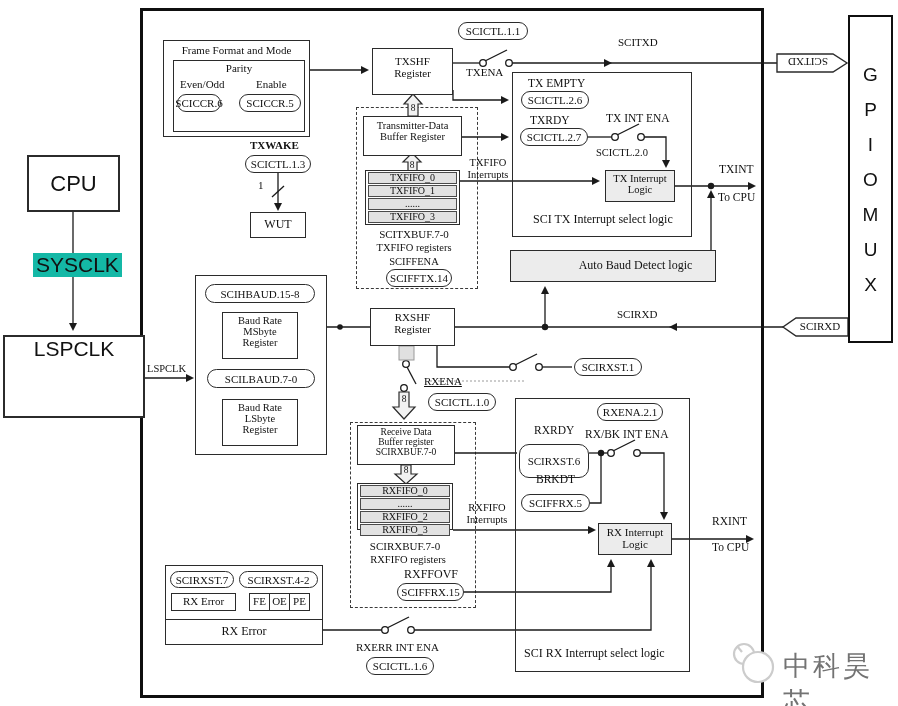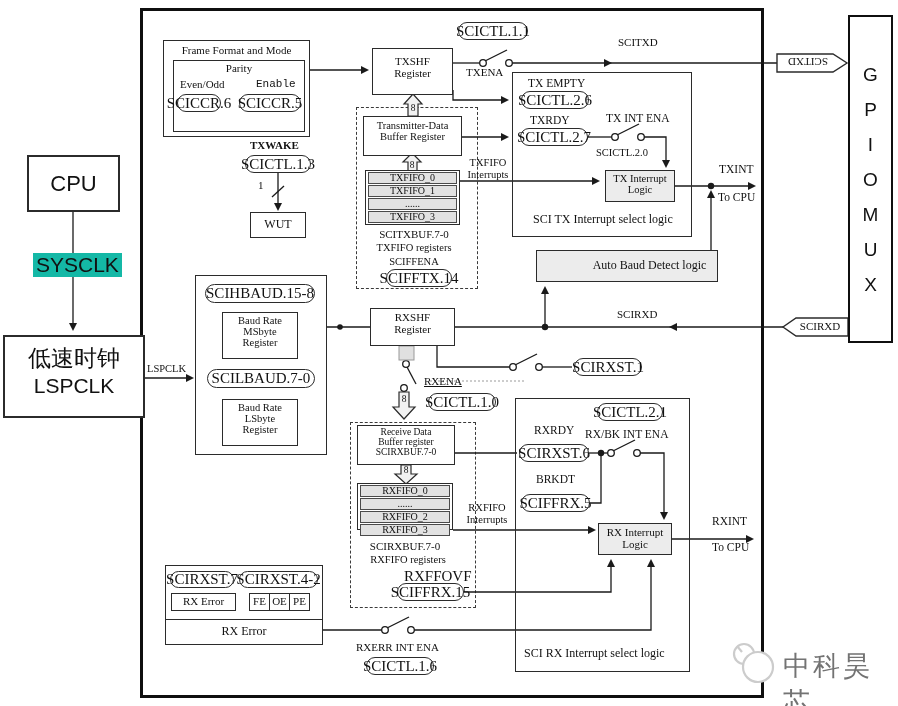--- a/index.html
+++ b/index.html
@@ -2,21 +2,21 @@
 <html><head>
 <meta charset="utf-8">
 <style>
   html,body{margin:0;padding:0;}
   body{width:898px;height:706px;background:#ffffff;position:relative;overflow:hidden;
        font-family:"Liberation Serif", serif;color:#111;}
   .box{position:absolute;border:1.5px solid #2b2b2b;background:#fff;box-sizing:border-box;
        text-align:center;z-index:2;}
   .gray{background:#ececec;}
   .pill{position:absolute;border:1.6px solid #2b2b2b;border-radius:10px;background:#fff;
-        font-size:15px;display:flex;align-items:center;justify-content:center;
+        font-size:11px;display:flex;align-items:center;justify-content:center;
         box-sizing:border-box;white-space:nowrap;z-index:3;}
   .lbl{position:absolute;font-size:11px;white-space:nowrap;z-index:3;line-height:1.15;}
   .lbl.c{text-align:center;}
   .dashedbox{position:absolute;border:1.6px dashed #3a3a3a;box-sizing:border-box;z-index:1;}
   .sans{font-family:"Liberation Sans", sans-serif;}
   svg.wires{position:absolute;left:0;top:0;z-index:2;}
   .frame{position:absolute;left:140px;top:8px;width:624px;height:690px;
          border:3px solid #0f0f0f;box-sizing:border-box;z-index:0;}
   .fifostack{position:absolute;border:1.5px solid #2b2b2b;background:#fff;box-sizing:border-box;
              z-index:2;padding:1px 2px;}
@@ -159,33 +159,32 @@
   <g>
     <circle cx="744" cy="654" r="10" fill="#ffffff" stroke="#cccccc" stroke-width="2.2"></circle>
     <circle cx="758" cy="667" r="15" fill="#ffffff" stroke="#cccccc" stroke-width="2.2"></circle>
     <path d="M737,646 l5,6" stroke="#cccccc" stroke-width="2.2" fill="none"></path>
   </g>
 </svg>
 
 <div class="box sans" style="left:27px;top:155px;width:93px;height:57px;font-size:22px;line-height:53px;border-width:2px;"><span>CPU</span></div>
 <div class="lbl sans" style="left:33px;top:253px;font-size:21px;background:#14b8a6;padding:0 3px;">SYSCLK</div>
 <div class="box" style="left:3px;top:335px;width:142px;height:83px;border-width:2px;">
-  <div style="font-size:23px;margin-top:6px;">低速时钟</div>
   <div class="sans" style="font-size:21px;">LSPCLK</div>
 </div>
 <div class="lbl" style="left:147px;top:363px;font-size:10.5px;">LSPCLK</div>
 
 <div class="box" style="left:163px;top:40px;width:147px;height:97px;">
   <div style="font-size:11px;margin-top:3px;">Frame Format and Mode</div>
 </div>
 <div class="box" style="left:173px;top:60px;width:132px;height:72px;">
   <div style="font-size:11px;margin-top:1px;">Parity</div>
 </div>
 <div class="lbl" style="left:180px;top:78px;">Even/Odd</div>
-<div class="lbl" style="left:256px;top:78px;font-family:Liberation Mono, monospace;">Enable</div>
+<div class="lbl" style="left:256px;top:78px;">Enable</div>
 <div class="pill" style="left:177px;top:94px;width:44px;height:18px;">SCICCR.6</div>
 <div class="pill" style="left:239px;top:94px;width:62px;height:18px;">SCICCR.5</div>
 
 <div class="lbl" style="left:250px;top:139px;font-weight:bold;">TXWAKE</div>
 <div class="pill" style="left:245px;top:155px;width:66px;height:18px;">SCICTL.1.3</div>
 <div class="lbl" style="left:258px;top:179px;">1</div>
 <div class="box" style="left:250px;top:212px;width:56px;height:26px;font-size:12px;line-height:23px;"><span>WUT</span></div>
 
 <div class="box" style="left:372px;top:48px;width:81px;height:47px;font-size:11px;">
   <div style="margin-top:6px;">TXSHF</div>
@@ -228,21 +227,21 @@
 <div class="pill" style="left:520px;top:128px;width:68px;height:18px;">SCICTL.2.7</div>
 <div class="lbl" style="left:596px;top:147px;font-size:10.5px;">SCICTL.2.0</div>
 <div class="box gray" style="left:605px;top:170px;width:70px;height:32px;font-size:10.5px;">
   <div style="margin-top:2px;">TX Interrupt</div>
   <div>Logic</div>
 </div>
 <div class="lbl" style="left:719px;top:163px;font-size:11.5px;">TXINT</div>
 <div class="lbl" style="left:718px;top:191px;font-size:11.5px;">To CPU</div>
 <div class="lbl" style="left:533px;top:213px;font-size:12px;">SCI TX Interrupt select logic</div>
 
-<div class="box gray" style="left:536px;top:250px;width:182px;height:32px;font-size:12px;line-height:29px;padding-left:45px;"><span>Auto Baud Detect logic</span></div>
+<div class="box gray" style="left:510px;top:250px;width:206px;height:32px;font-size:12px;line-height:29px;padding-left:45px;"><span>Auto Baud Detect logic</span></div>
 <div class="lbl" style="left:617px;top:308px;">SCIRXD</div>
 
 <div class="box" style="left:195px;top:275px;width:132px;height:180px;"></div>
 <div class="pill" style="left:205px;top:284px;width:110px;height:19px;">SCIHBAUD.15-8</div>
 <div class="box" style="left:222px;top:312px;width:76px;height:47px;font-size:10.5px;">
   <div style="margin-top:2px;">Baud Rate</div>
   <div>MSbyte</div>
   <div>Register</div>
 </div>
 <div class="pill" style="left:207px;top:369px;width:108px;height:19px;">SCILBAUD.7-0</div>
@@ -267,32 +266,32 @@
   <div>SCIRXBUF.7-0</div>
 </div>
 <div class="fifostack" style="left:357px;top:483px;width:96px;height:47px;">
   <div class="fifo-row">RXFIFO_0</div>
   <div class="fifo-row">......</div>
   <div class="fifo-row">RXFIFO_2</div>
   <div class="fifo-row">RXFIFO_3</div>
 </div>
 <div class="lbl c" style="left:357px;top:540px;width:96px;">SCIRXBUF.7-0</div>
 <div class="lbl c" style="left:360px;top:554px;width:96px;font-size:10.5px;">RXFIFO registers</div>
-<div class="lbl" style="left:404px;top:568px;font-size:15px;">RXFFOVF</div>
+<div class="lbl" style="left:404px;top:568px;font-size:12px;">RXFFOVF</div>
 <div class="pill" style="left:397px;top:583px;width:67px;height:18px;">SCIFFRX.15</div>
 <div class="lbl c" style="left:462px;top:502px;width:50px;font-size:10.5px;">
   <div>RXFIFO</div>
   <div>Interrupts</div>
 </div>
 
 <div class="box" style="left:515px;top:398px;width:175px;height:274px;background:transparent;"></div>
-<div class="pill" style="left:597px;top:403px;width:66px;height:18px;">SCICTL.2.1</div>
+<div class="pill" style="left:597px;top:403px;width:66px;height:18px;">RXENA.2.1</div>
 <div class="lbl" style="left:534px;top:424px;font-size:11.5px;">RXRDY</div>
 <div class="lbl" style="left:585px;top:428px;font-size:11.5px;">RX/BK INT ENA</div>
-<div class="pill" style="left:519px;top:444px;width:70px;height:18px;">SCIRXST.6</div>
+<div class="pill" style="left:519px;top:444px;width:70px;height:34px;">SCIRXST.6</div>
 <div class="lbl" style="left:536px;top:473px;font-size:11.5px;">BRKDT</div>
 <div class="pill" style="left:521px;top:494px;width:69px;height:18px;">SCIFFRX.5</div>
 <div class="box gray" style="left:598px;top:523px;width:74px;height:32px;font-size:11px;">
   <div style="margin-top:2px;">RX Interrupt</div>
   <div>Logic</div>
 </div>
 <div class="lbl" style="left:712px;top:515px;font-size:11.5px;">RXINT</div>
 <div class="lbl" style="left:712px;top:541px;font-size:11.5px;">To CPU</div>
 <div class="lbl" style="left:524px;top:647px;font-size:12px;">SCI RX Interrupt select logic</div>
 

